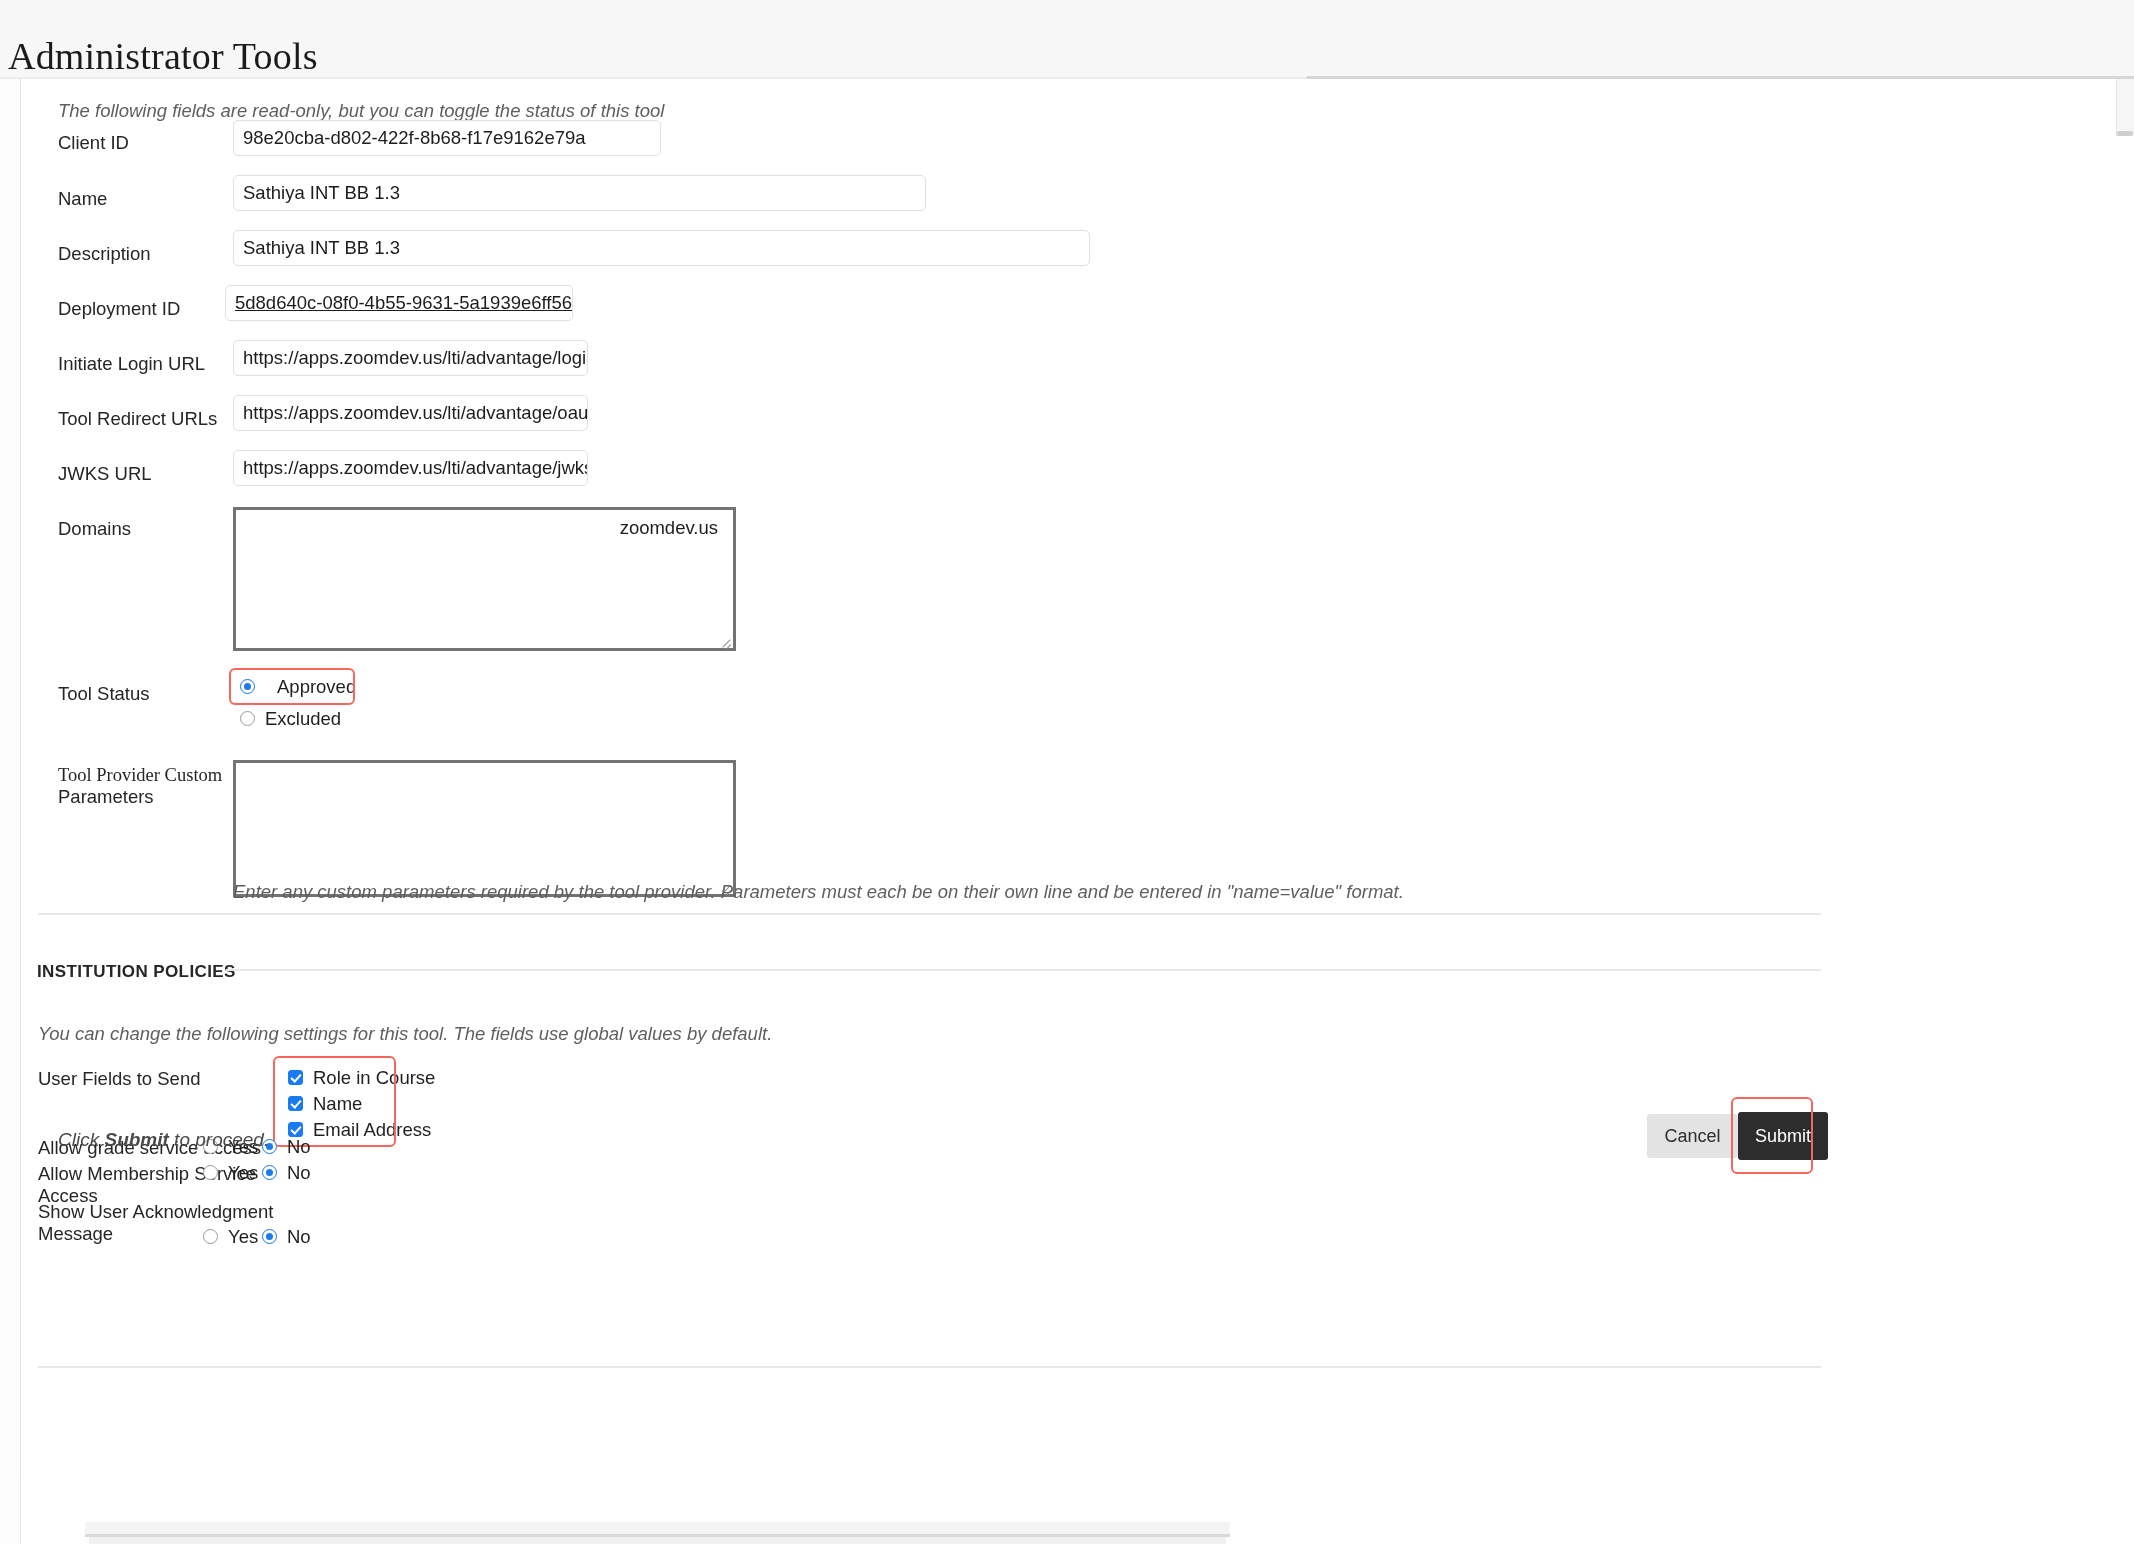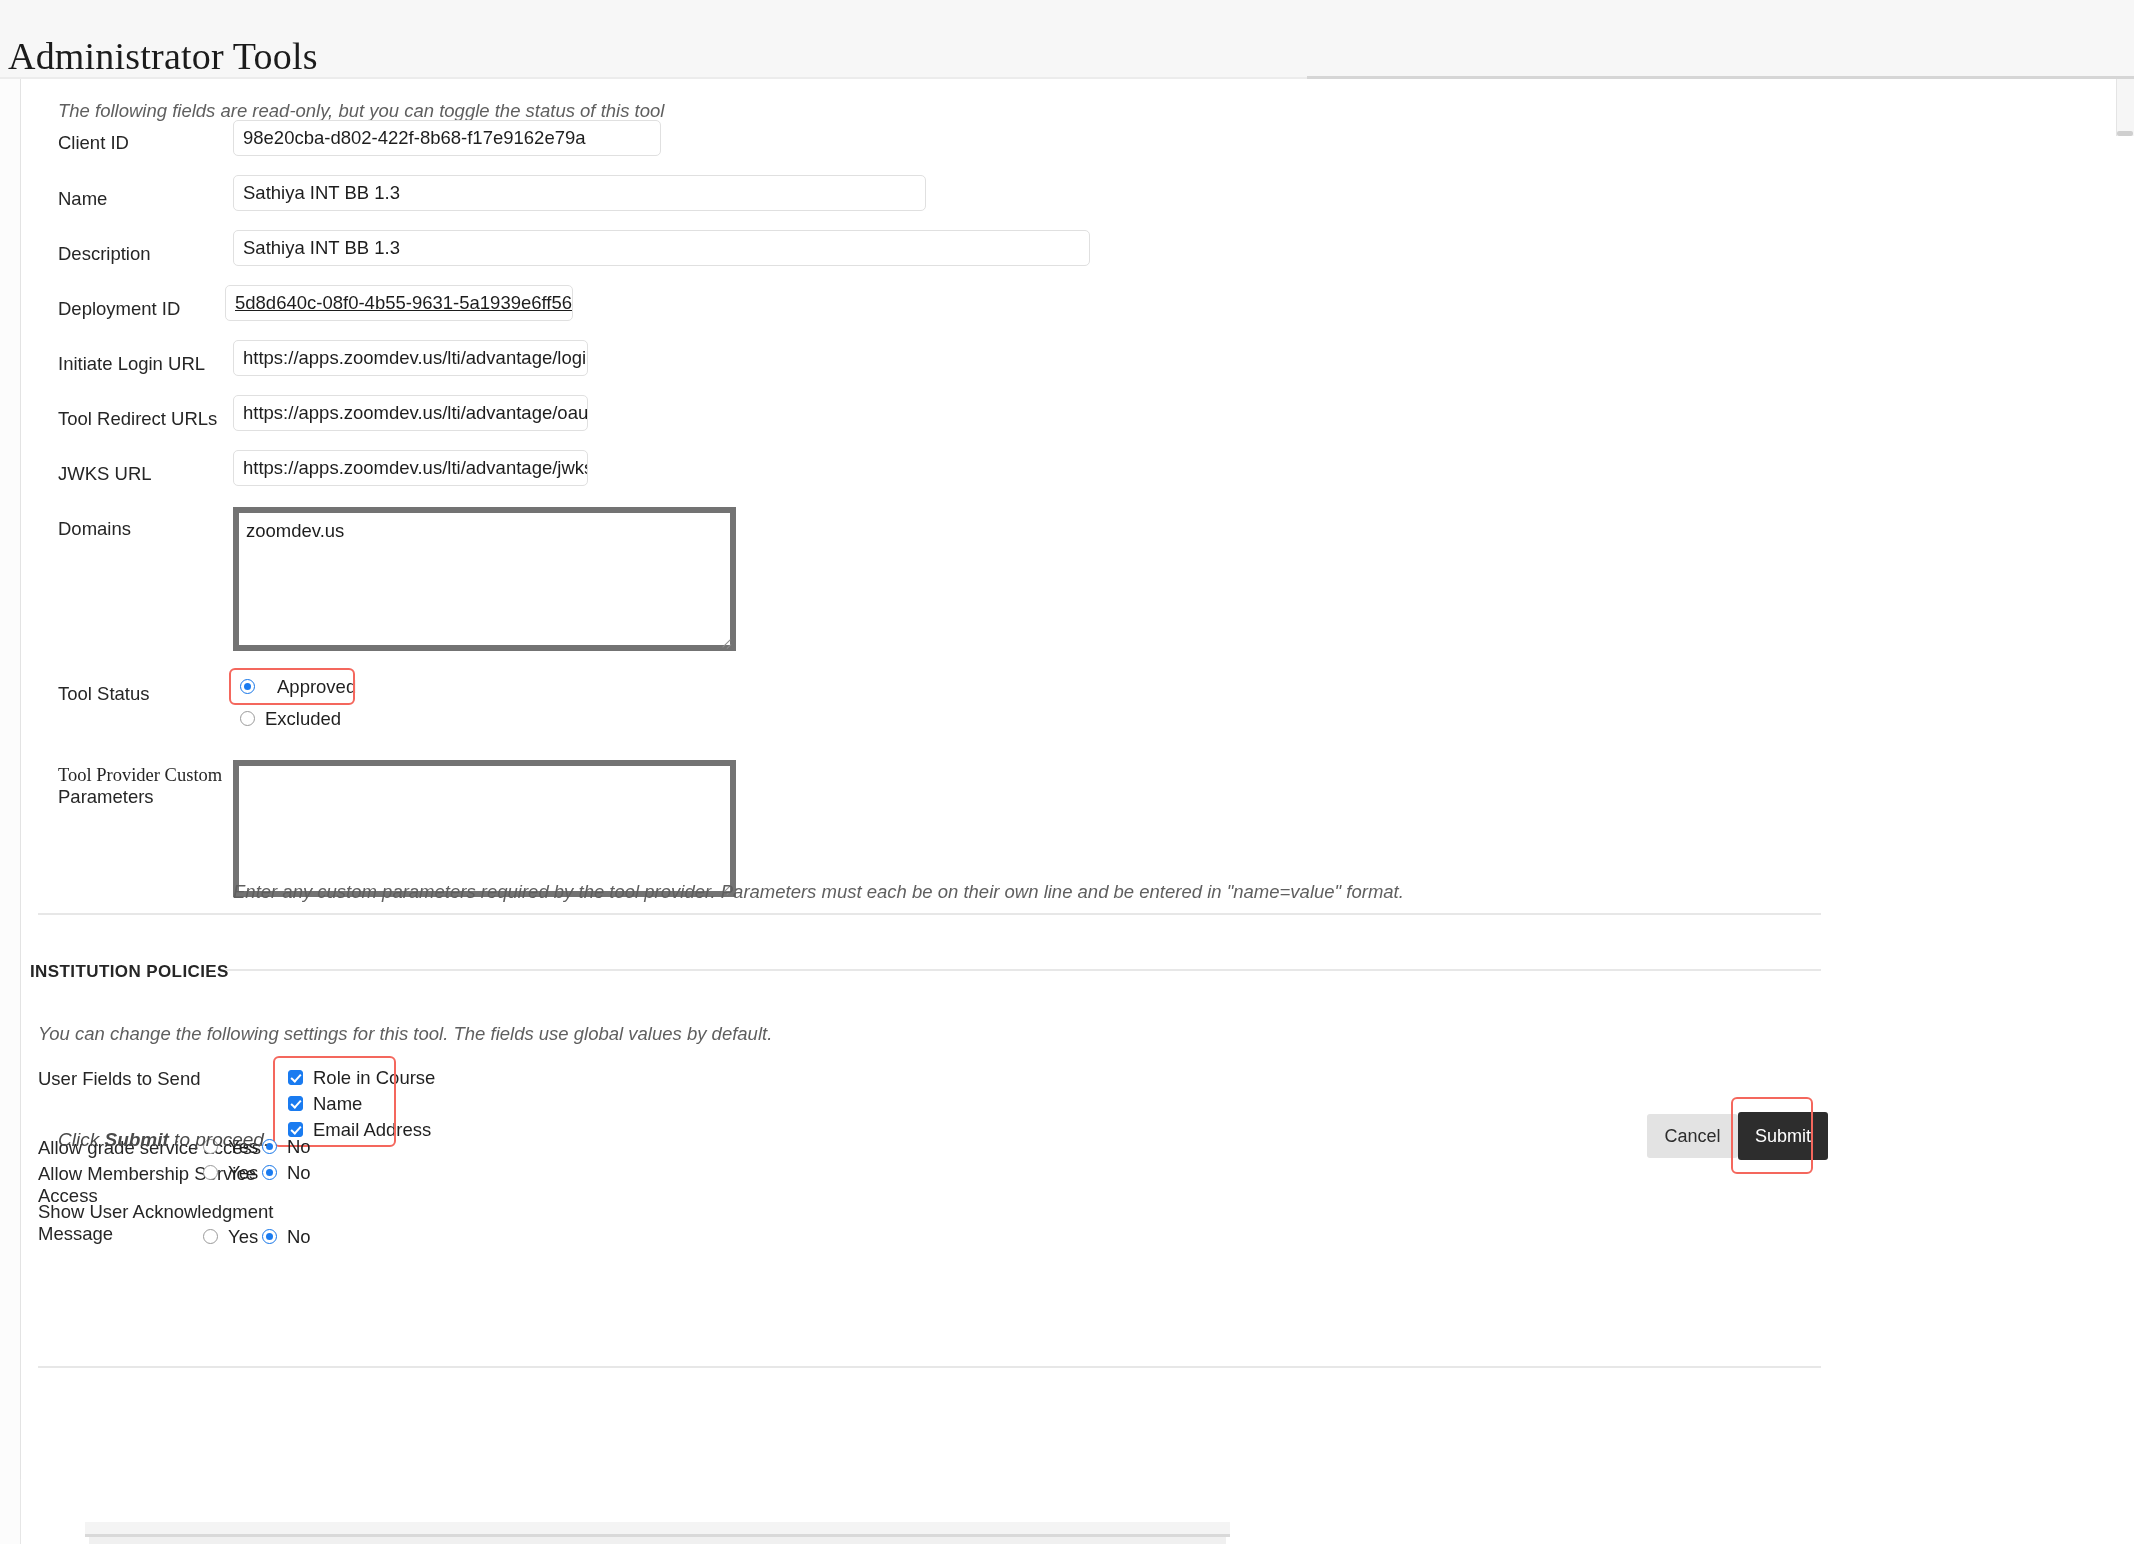--- a/index.html
+++ b/index.html
@@ -106,28 +106,29 @@
     font-family: "Liberation Sans", sans-serif;
     font-size: 18.5px;
     color: #1d1d1d;
     line-height: 34px;
     overflow: hidden;
     white-space: nowrap;
   }
   .textarea-box {
     position: absolute;
     background: #ffffff;
-    border: 6px solid #737373;
-    padding: 7px 7px;
+    border: 3px solid #737373;
+    padding: 7px 15px;
     font-family: "Liberation Sans", sans-serif;
     font-size: 18.5px;
     color: #1d1d1d;
     overflow: hidden;
     white-space: pre-wrap;
     resize: none;
+    text-align: right;
   }
   .resize-grip {
     position: absolute;
     width: 11px; height: 11px;
     pointer-events: none;
   }
   .resize-grip::before,
   .resize-grip::after {
     content: "";
     position: absolute;
@@ -339,21 +340,21 @@
     <div class="field-label" style="left:37px; top:684px;font-family:Liberation Serif, serif;">Tool Provider Custom</div>
     <div class="field-label" style="left:37px; top:706px;">Parameters</div>
 
     <div class="textarea-box" style="left:212px; top:681px; width:503px; height:137px;"></div>
     <div class="resize-grip" style="left:700px; top:803px;"></div>
 
     <div class="hint-italic" style="position:absolute; left:212px; top:802px; white-space:nowrap;">Enter any custom parameters required by the tool provider. Parameters must each be on their own line and be entered in "name=value" format.</div>
 
     <div class="rule" style="left:17px; top:834px; width:1783px;"></div>
 
-    <div class="section-heading" style="left:9px; top:883px;">INSTITUTION POLICIES</div>
+    <div class="section-heading" style="left:16px; top:883px;">INSTITUTION POLICIES</div>
     <div class="rule" style="left:205px; top:890px; width:1595px;"></div>
 
     <div class="hint-italic" style="position:absolute; left:17px; top:944px; white-space:nowrap;">You can change the following settings for this tool. The fields use global values by default.</div>
 
     <div class="field-label" style="left:17px; top:988px;">User Fields to Send</div>
 
     <div class="checkbox" style="left:267px; top:991px;"></div>
     <div class="opt-label" style="left:292px; top:988px;">Role in Course</div>
 
     <div class="checkbox" style="left:267px; top:1017px;"></div>

